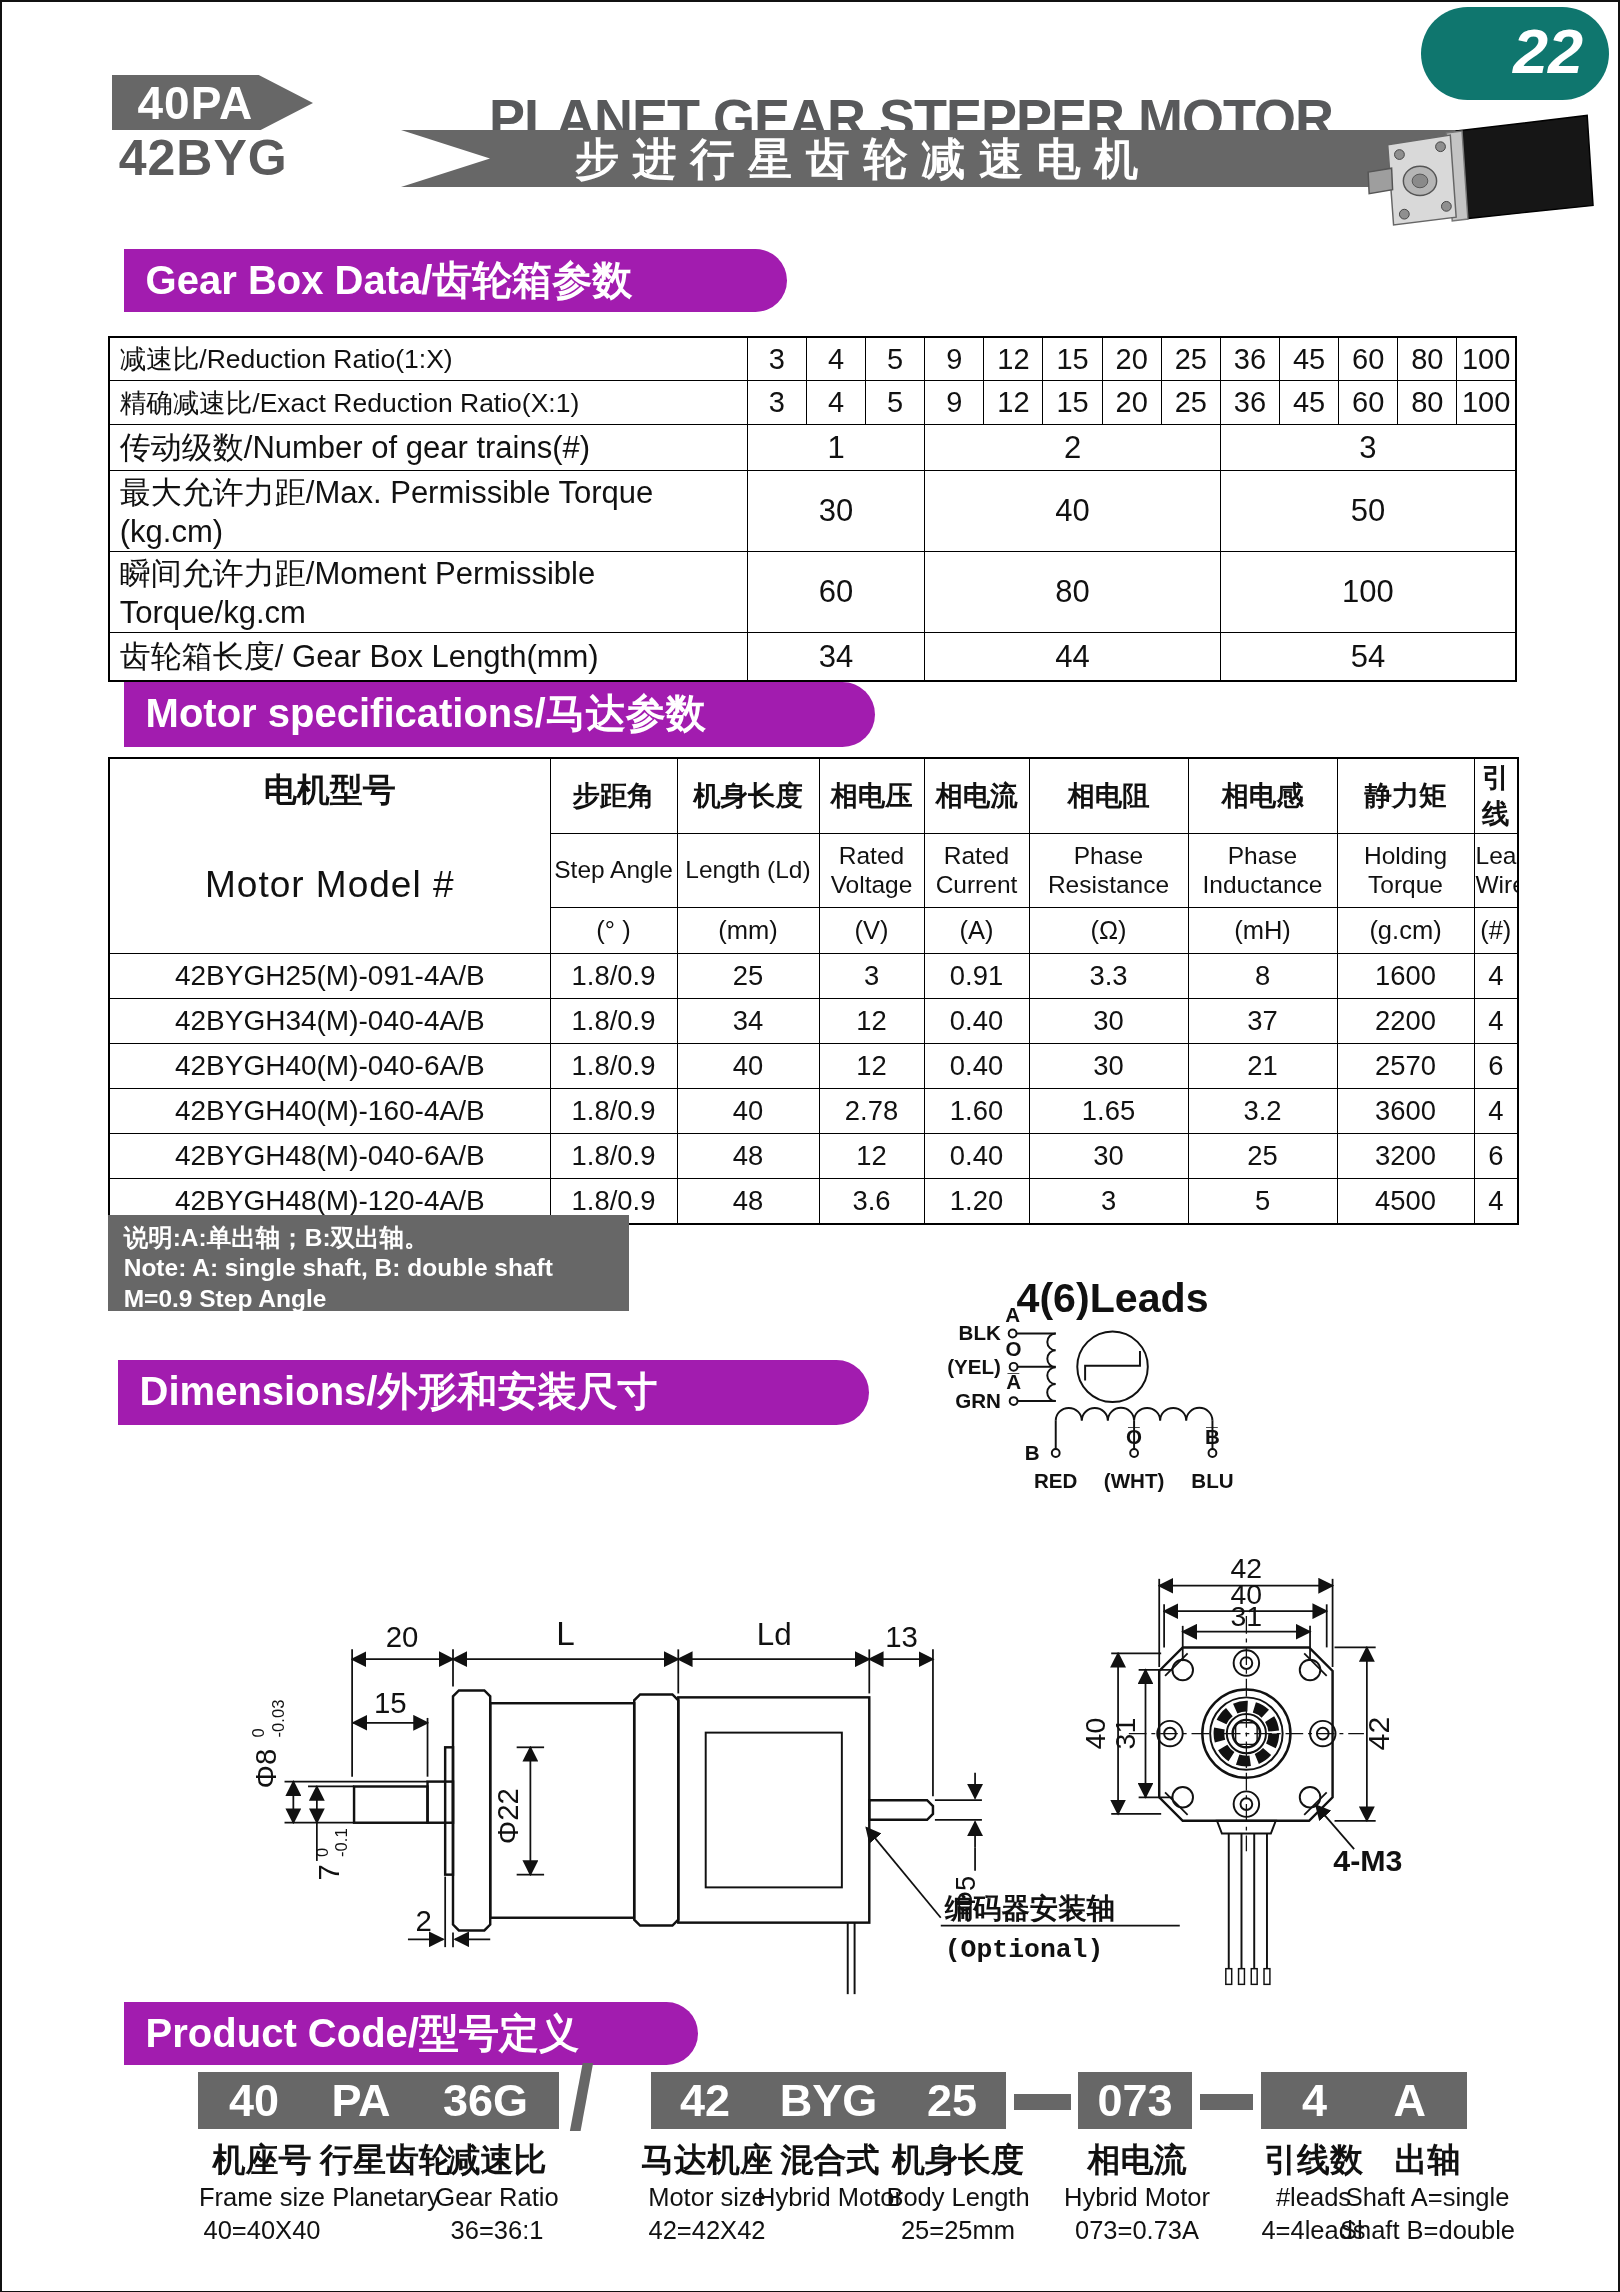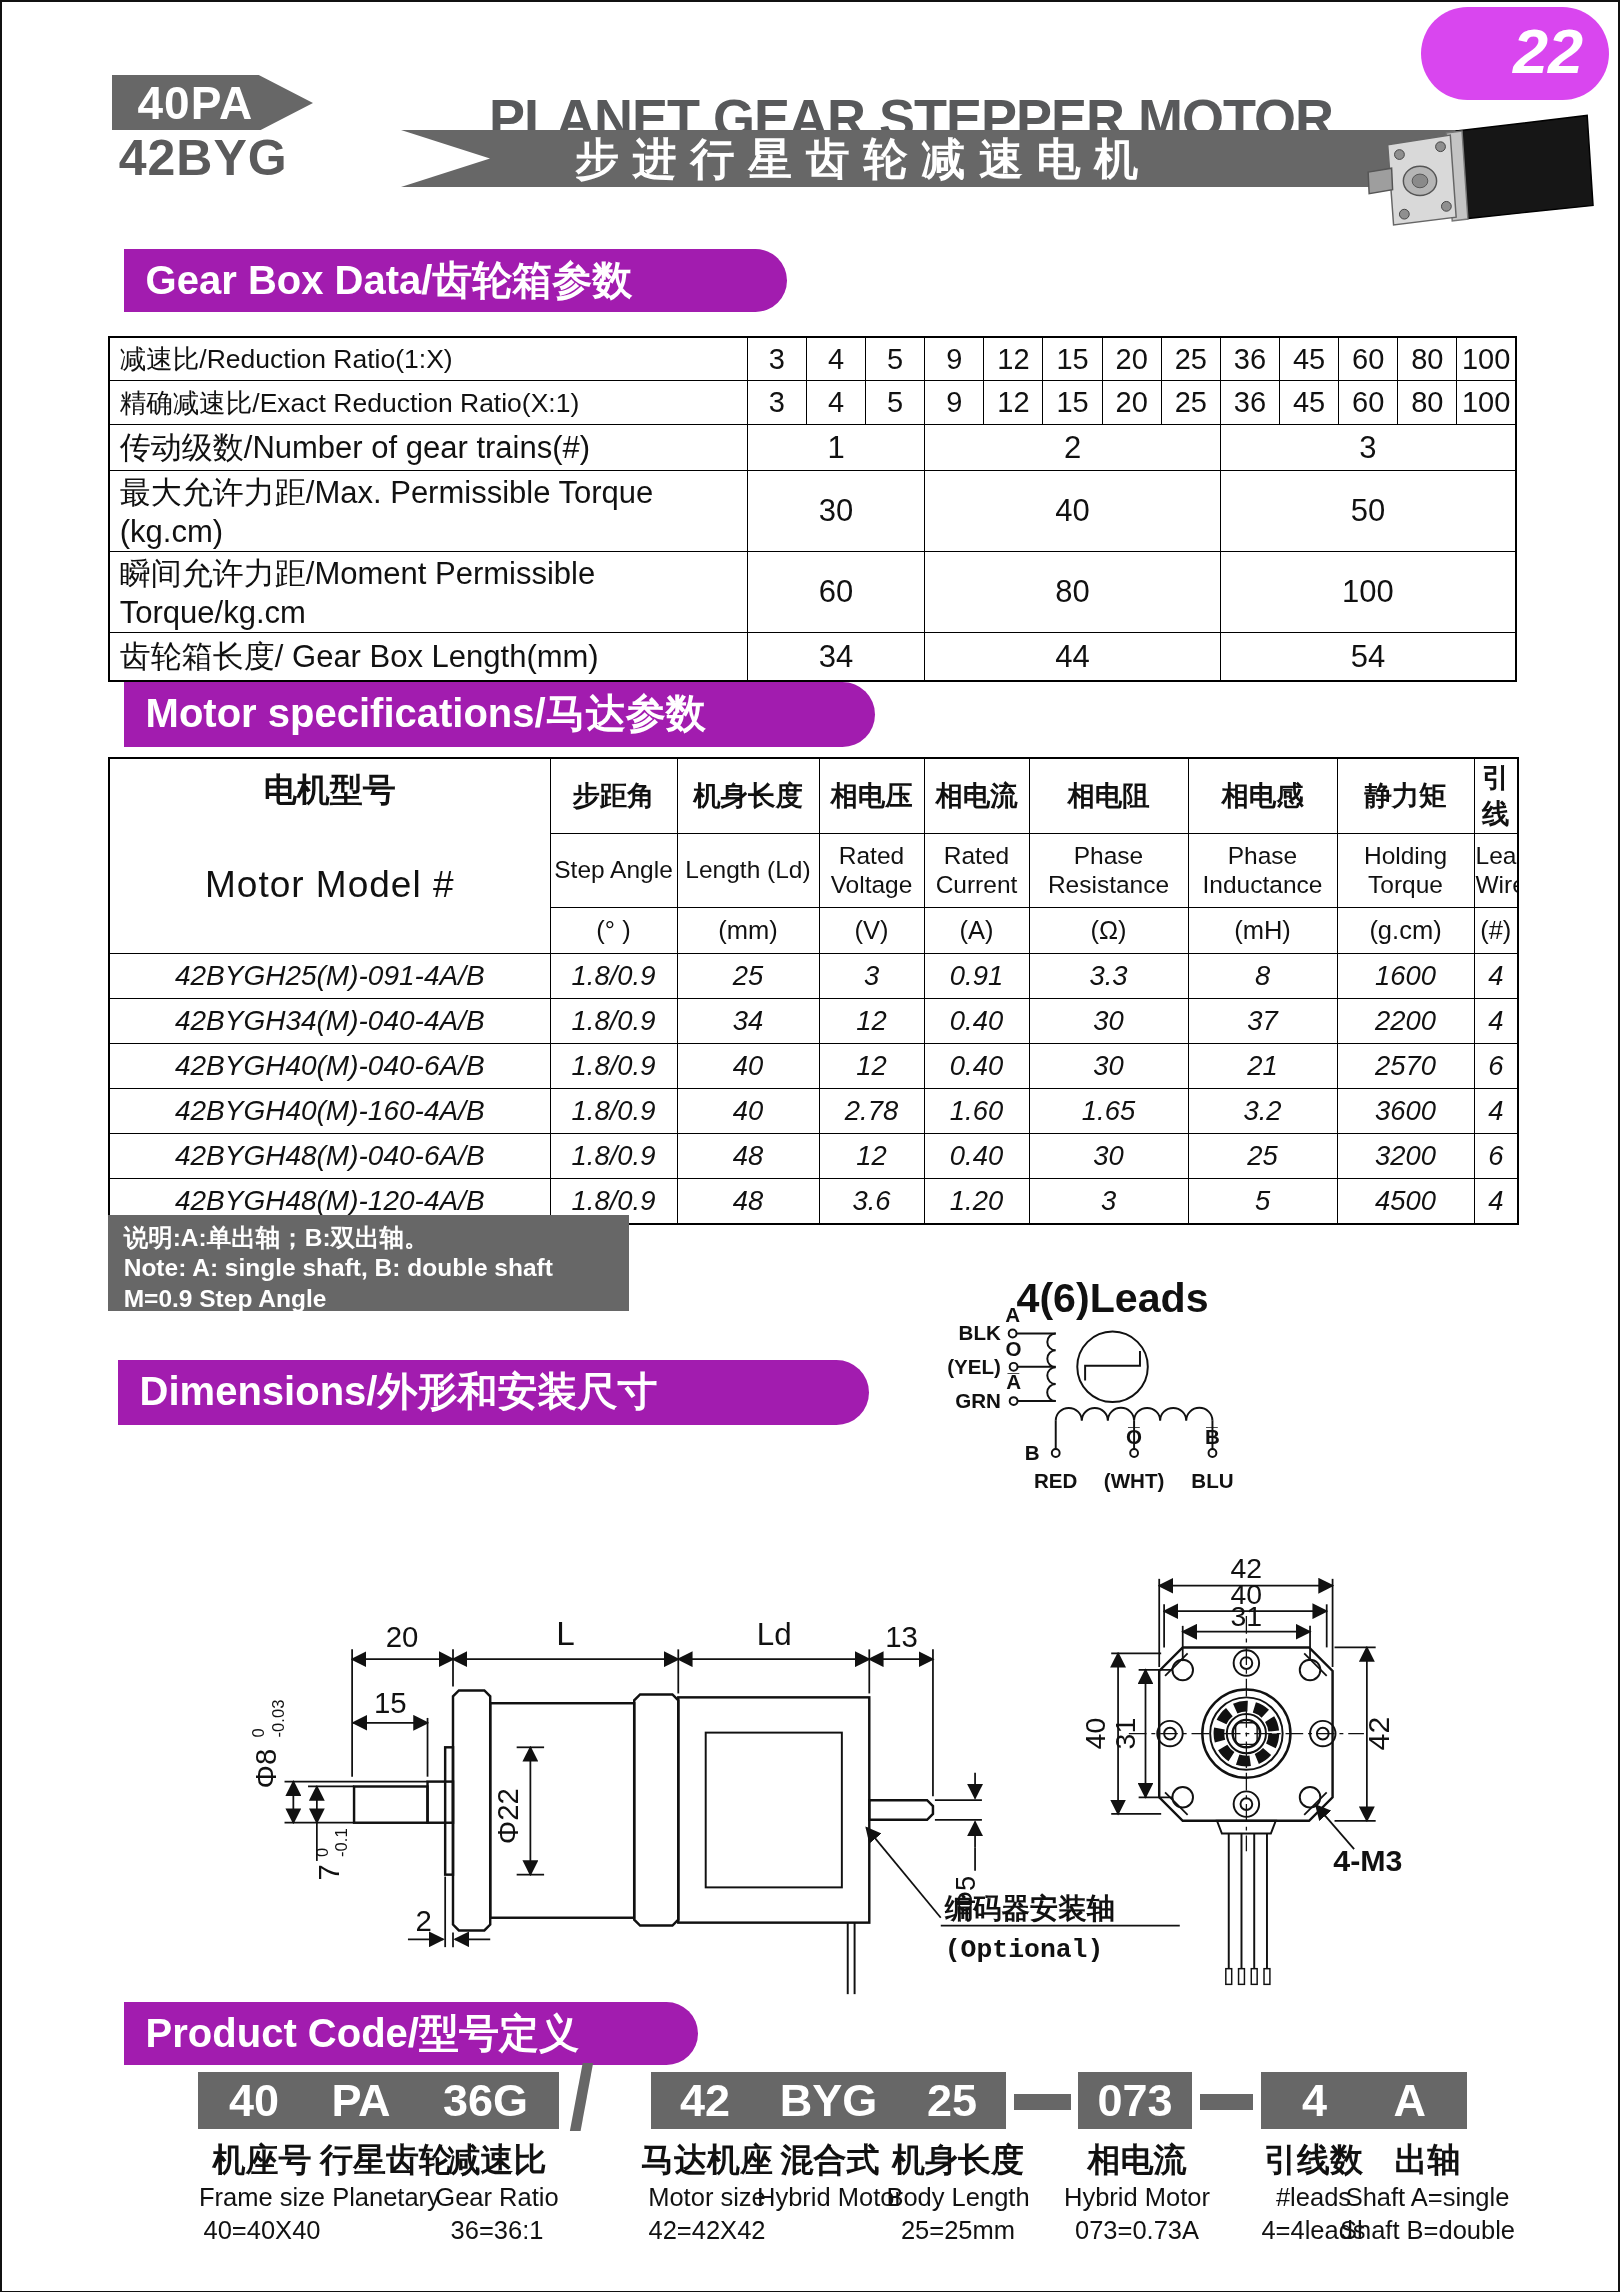--- a/index.html
+++ b/index.html
@@ -1,19 +1,19 @@
 <!DOCTYPE html>
 <html><head>
 <meta charset="utf-8">
 <style>
   html,body{margin:0;padding:0;background:#fff;}
   .page{position:relative;width:1620px;height:2293px;background:#fff;border:2.9px solid #111;
         box-sizing:border-box;font-family:"Liberation Sans",sans-serif;overflow:hidden;}
   
-  .blob{position:absolute;left:1419px;top:4.9px;width:188px;height:93px;background:#d946ef;border-radius:49px;}
+  .blob{position:absolute;left:1419px;top:4.9px;width:188px;height:93px;background:#0f766e;border-radius:49px;}
   .blob span{position:absolute;left:92px;top:7.8px;color:#fff;font-size:63px;font-weight:bold;font-style:italic;}
   
   .badge-top{position:absolute;left:110px;top:73px;width:201px;height:56px;background:#676767;
              clip-path:polygon(0 0,73% 0,100% 50%,73% 100%,0 100%);}
   .badge-top span{display:block;padding-left:25.5px;line-height:56px;color:#fff;font-size:46px;font-weight:bold;letter-spacing:1px;}
   .title-en{position:absolute;left:487px;top:85px;font-size:54px;font-weight:bold;color:#58595b;letter-spacing:-1px;white-space:nowrap;}
   .band-zh{position:absolute;left:328px;top:128px;width:1181px;height:57px;background:#676767;z-index:0;}
   .band-zh span{display:block;padding-left:245px;line-height:57px;color:#fff;font-size:44px;font-weight:bold;letter-spacing:13.7px;white-space:nowrap;}
   .badge-bottom{position:absolute;left:101px;top:128px;width:387px;height:57px;background:#fff;z-index:1;
              clip-path:polygon(0 0,77% 0,100% 50%,77% 100%,0 100%);}
@@ -34,21 +34,21 @@
   .gb td{text-align:center;font-size:29px;}
   .gb tr.big td{font-size:31px;}
   .gb tr.r1 td{height:40px;} .gb tr.r2 td{height:41px;}
   .gb tr.r3 td{height:43px;} .gb tr.r4 td{height:49px;}
   .gb tr.r5 td{height:53px;} .gb tr.r6 td{height:45px;}
   .mt{position:absolute;left:106px;top:755px;width:1409px;border:2.9px solid #000;}
   .mt td{text-align:center;font-size:27.4px;}
   .mt tr.mh1 td{height:51px;font-size:27.4px;font-weight:bold;}
   .mt tr.mh2 td{height:71px;font-size:24.5px;font-weight:normal;line-height:1.15;}
   .mt tr.mh3 td{height:43px;font-size:25.5px;font-weight:normal;}
-  .mt tr.dr td{height:42px;font-style:italic;}
+  .mt tr.dr td{height:42px;}
   .mt td.model-cell{vertical-align:top;}
   .mt .mzh{font-size:33px;font-weight:bold;margin-top:7.8px;}
   .mt .men{font-size:37px;font-weight:normal;margin-top:51px;letter-spacing:1px;}
   
   .note{position:absolute;left:106px;top:1213px;width:521px;height:96px;background:#676767;color:#ffffff;
         font-size:24.5px;font-weight:bold;line-height:1.24;padding:7.8px 0 0 15.7px;box-sizing:border-box;}
   
   svg text{fill:#111;}
   .wiring{position:absolute;left:897px;top:1259px;}
   .drawing{position:absolute;left:137px;top:1426px;}

